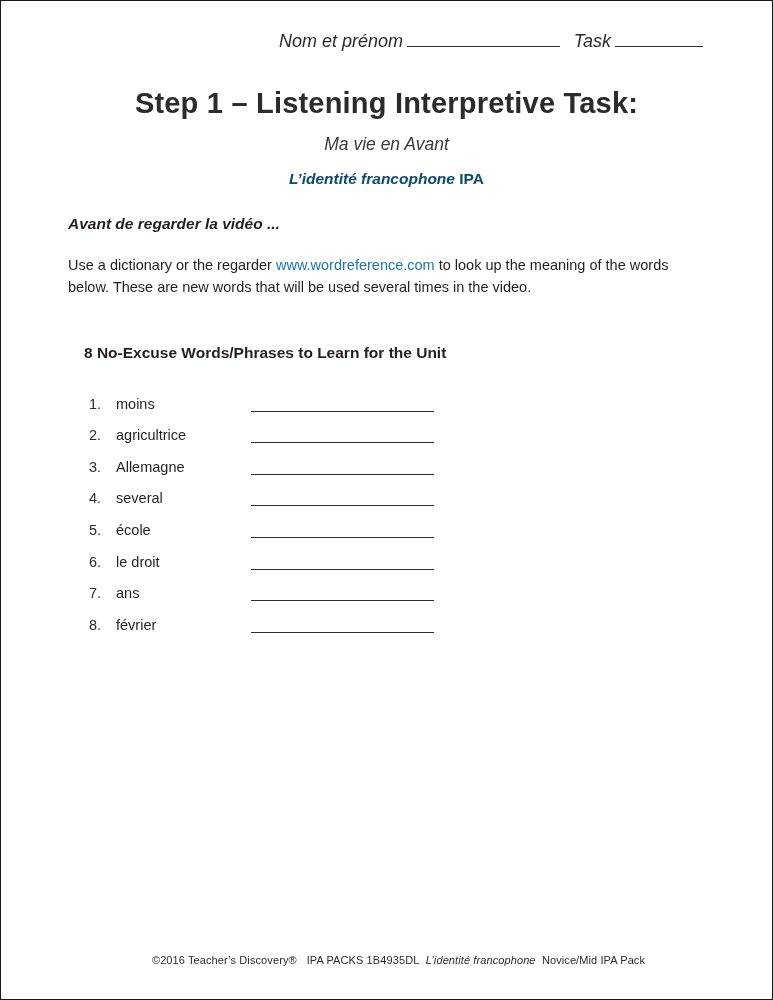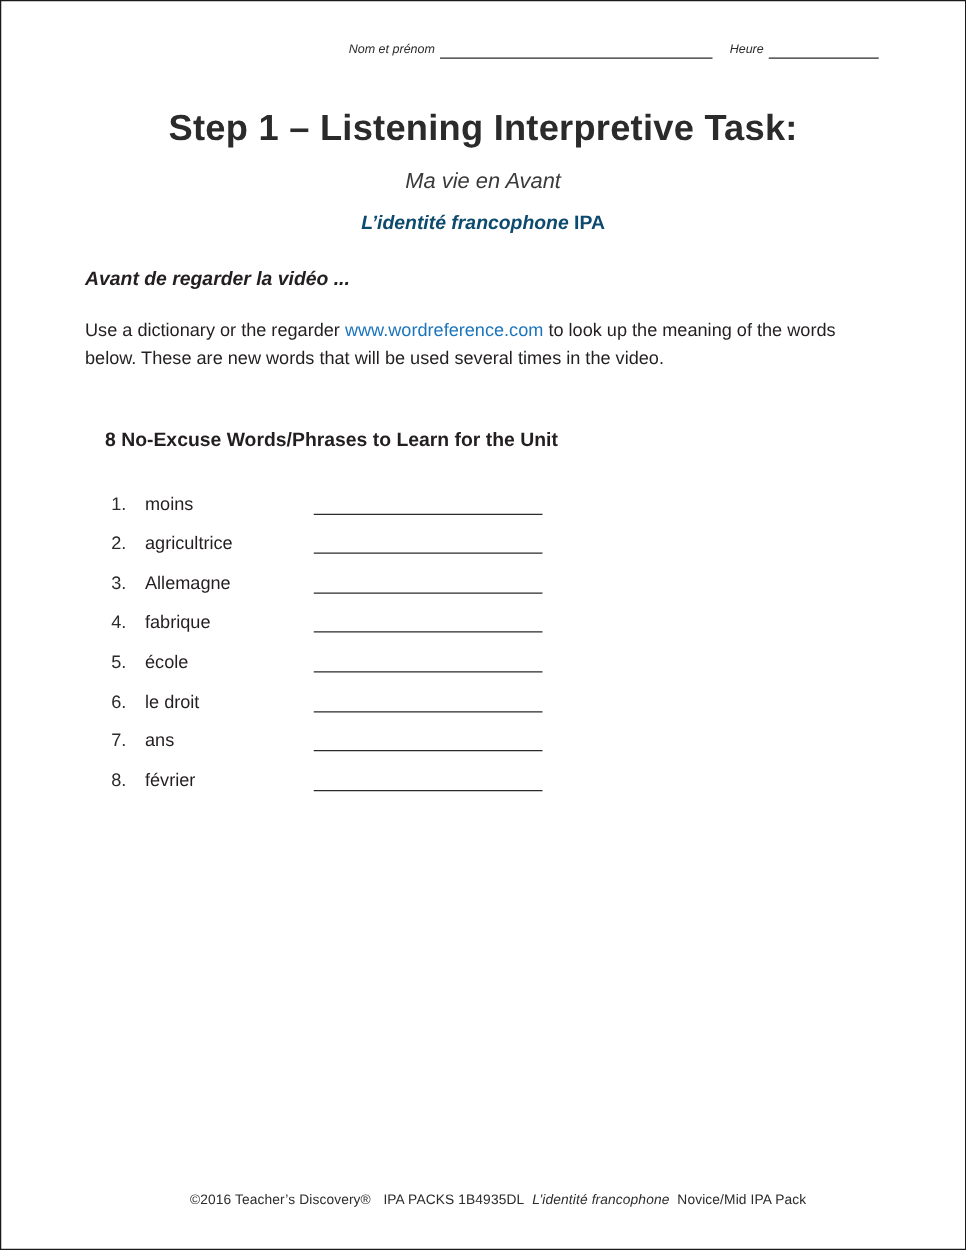--- a/index.html
+++ b/index.html
@@ -19,23 +19,23 @@
     overflow: hidden;
   }
 
   
   .header-line {
     position: absolute;
     top: 30px;
     left: 278px;
     width: 424px;
     display: flex;
-    align-items: center;
+    align-items: flex-start;
     font-style: italic;
-    font-size: 10px;
+    font-size: 18px;
     color: #2b2b2b;
   }
   .header-line .lbl { white-space: nowrap; padding-right: 4px; }
   .blank {
     display: inline-block;
     border-bottom: 1.5px solid #2b2b2b;
     height: 15px;
   }
   .header-line .name-blank { flex: 1 1 auto; margin-right: 14px; }
   .header-line .heure-blank { width: 88px; }
@@ -121,21 +121,21 @@
   .footer .it { font-style: italic; }
 </style>
 </head>
 <body>
 
 <div class="page">
 
   <div class="header-line">
     <span class="lbl">Nom et prénom</span>
     <span class="blank name-blank"></span>
-    <span class="lbl">Heure</span>
+    <span class="lbl">Task</span>
     <span class="blank heure-blank"></span>
   </div>
 
   <div class="title-block">
     <div class="main-title">Step 1 – Listening Interpretive Task:</div>
     <div class="subtitle">Ma vie en Avant</div>
     <div class="subheading"><span class="it">L’identité francophone</span><span> IPA</span></div>
   </div>
 
   <div class="content">
@@ -156,21 +156,21 @@
         <span class="vocab-word">agricultrice</span>
         <span class="answer-blank"></span>
       </div>
       <div class="vocab-row">
         <span class="vocab-num">3.</span>
         <span class="vocab-word">Allemagne</span>
         <span class="answer-blank"></span>
       </div>
       <div class="vocab-row">
         <span class="vocab-num">4.</span>
-        <span class="vocab-word">fabrique</span>
+        <span class="vocab-word">several</span>
         <span class="answer-blank"></span>
       </div>
       <div class="vocab-row">
         <span class="vocab-num">5.</span>
         <span class="vocab-word">école</span>
         <span class="answer-blank"></span>
       </div>
       <div class="vocab-row">
         <span class="vocab-num">6.</span>
         <span class="vocab-word">le droit</span>

